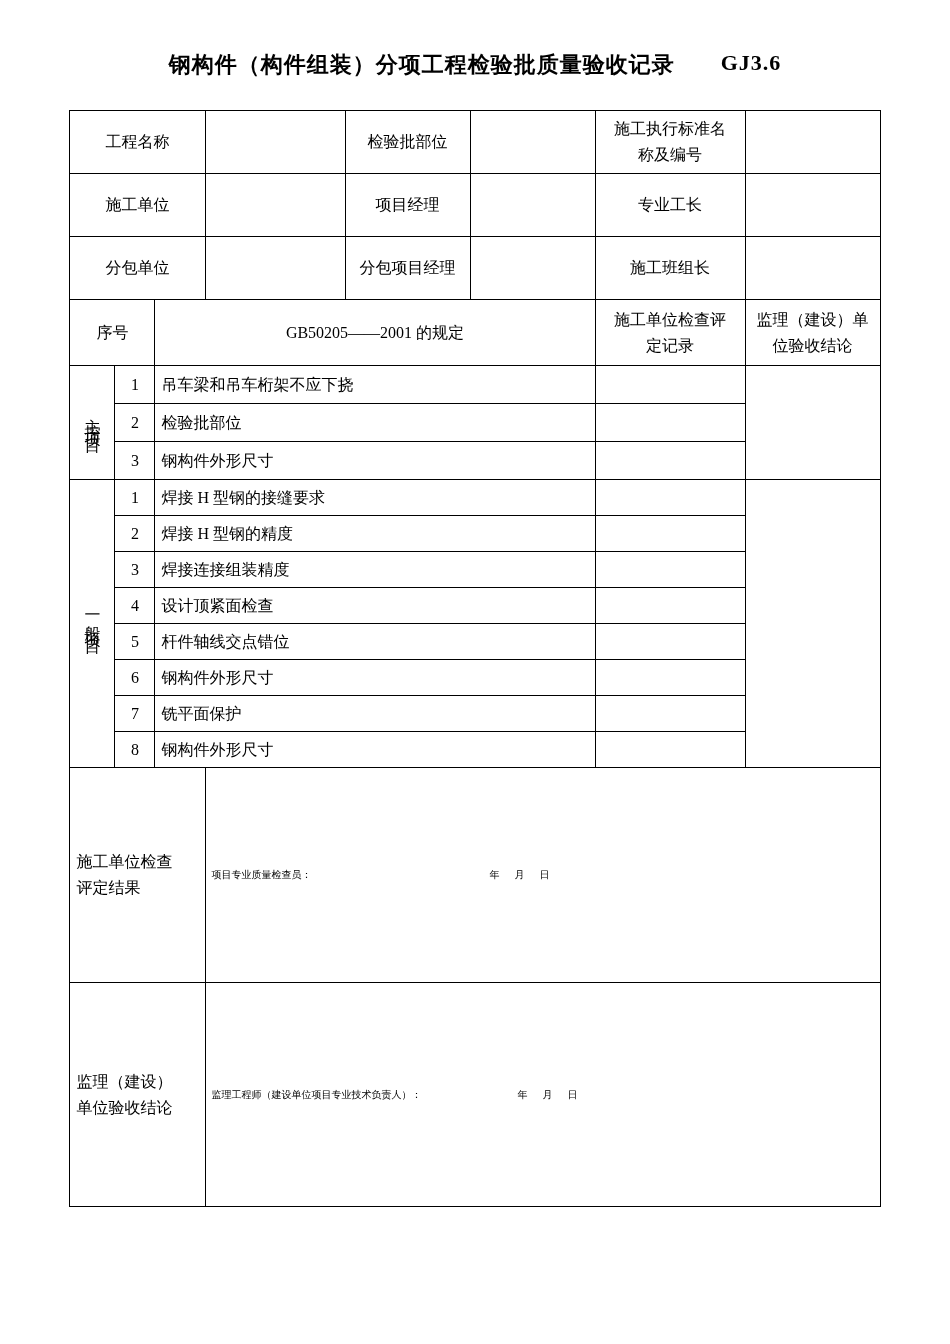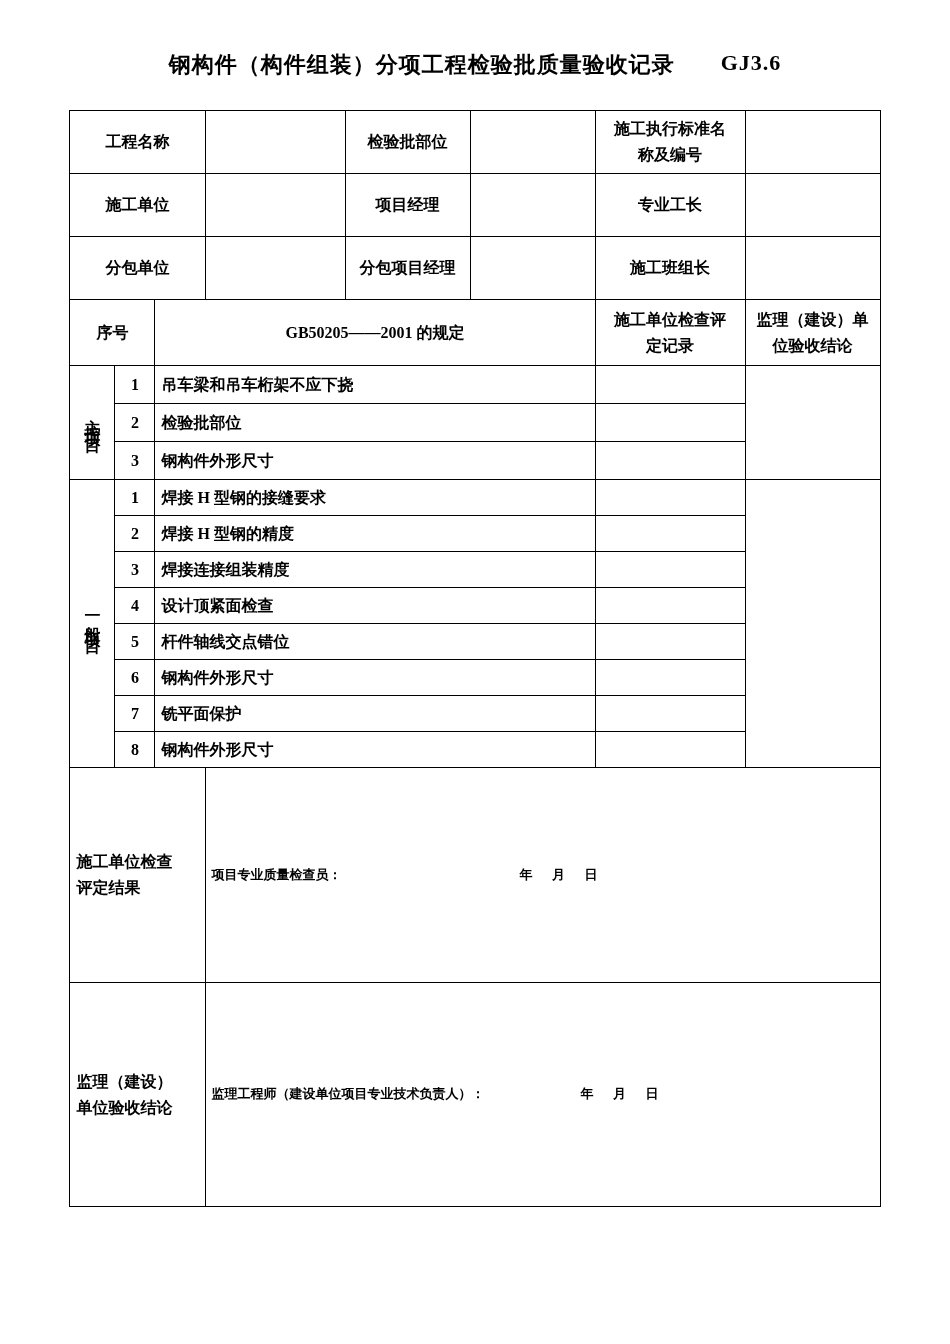--- a/index.html
+++ b/index.html
@@ -26,21 +26,20 @@
     font-weight: bold;
     margin-bottom: 30px;
     letter-spacing: 1px;
   }
   table.form {
     border-collapse: collapse;
     table-layout: fixed;
     width: 810px;
     margin: 3px auto;
     empty-cells: show;
-    font-weight: bold;
   }
   table.form td {
     border: 1px solid #000;
     font-size: 16px;
     padding: 2px 6px;
     vertical-align: middle;
     word-break: break-all;
     line-height: 1.6;
   }
   .center { text-align: center; }
@@ -63,21 +62,21 @@
     line-height: 1;
   }
 
   td.footer-label { text-align: left; }
   td.footer-content {
     vertical-align: bottom;
     padding: 6px 8px 16px 10px;
     text-align: left;
   }
   td.footer-content.deep { }
-  .signature-line { font-size: 13px; }
+  .signature-line { font-size: 10px; }
   .sig-date-1 { margin-left: 178px; }
   .sig-date-2 { margin-left: 96px; }
 </style>
 </head>
 <body>
 
 <div class="page">
 
   <div class="doc-title">
     <span>钢构件（构件组装）分项工程检验批质量验收记录</span>

